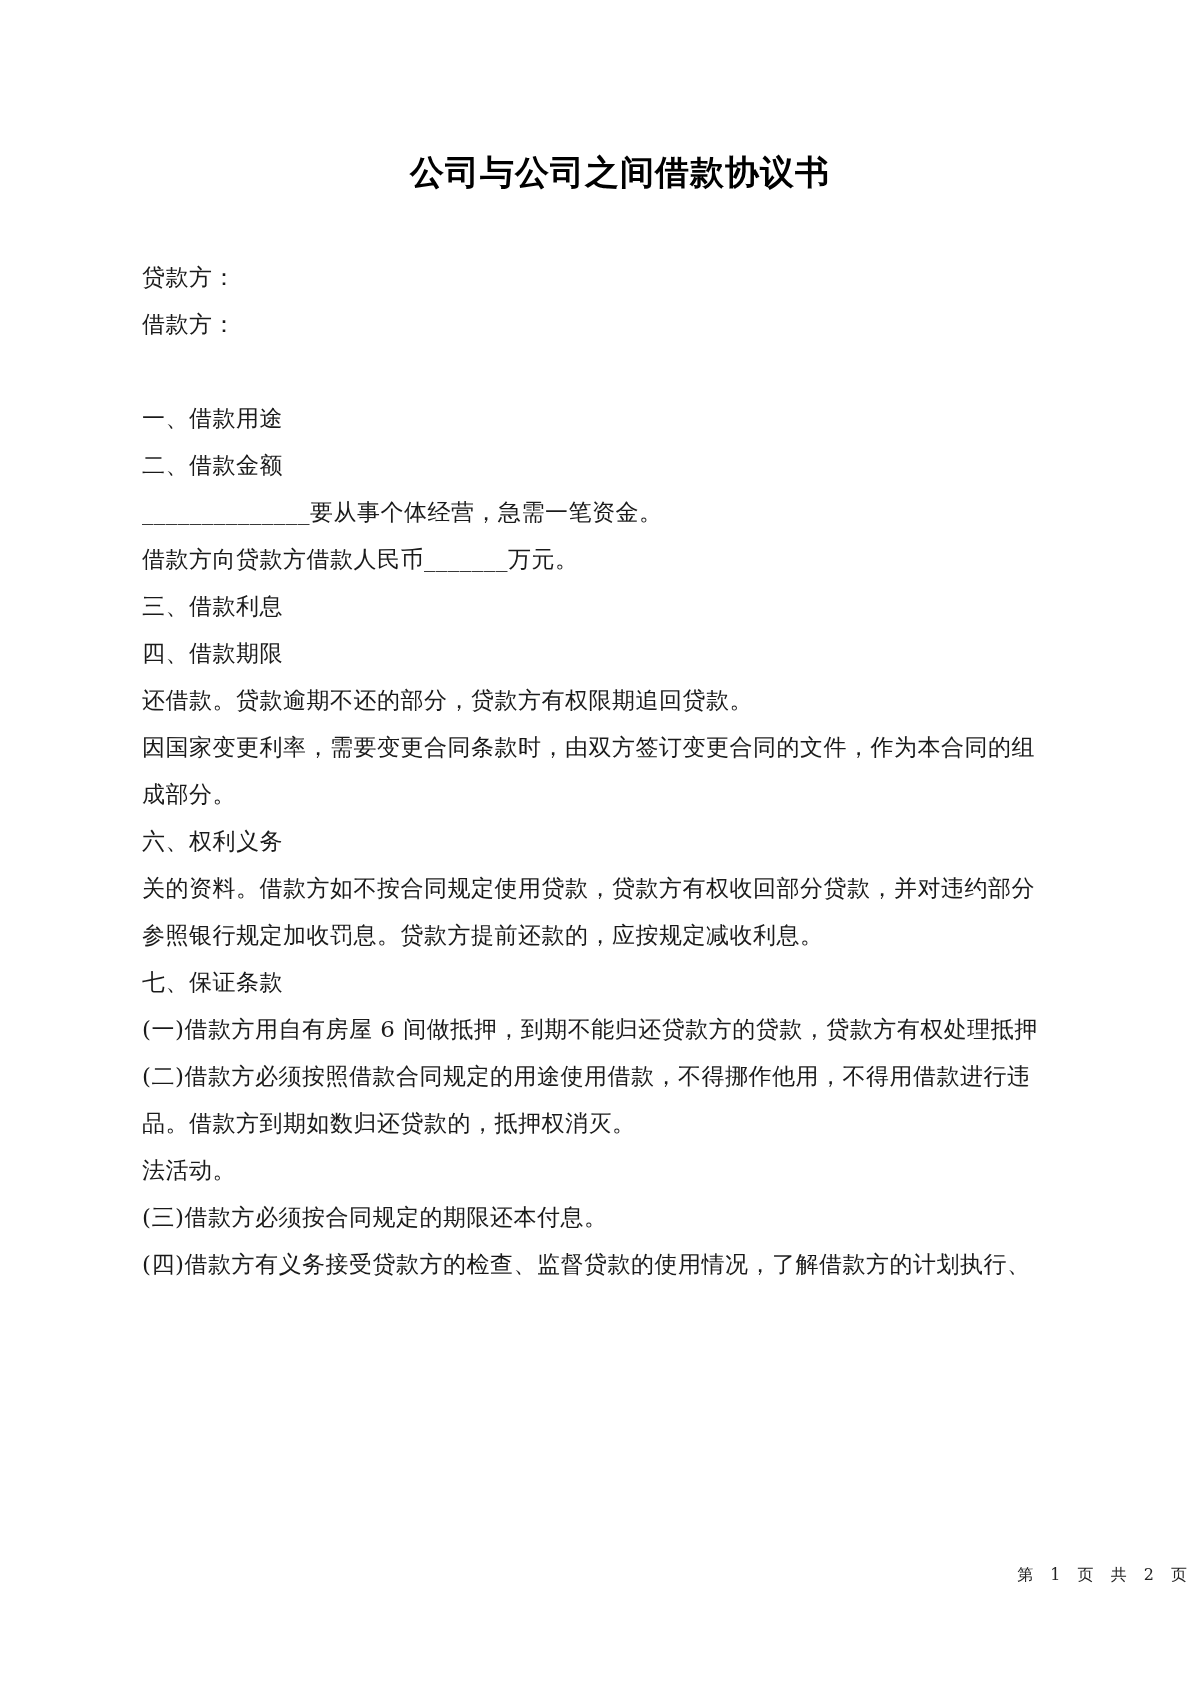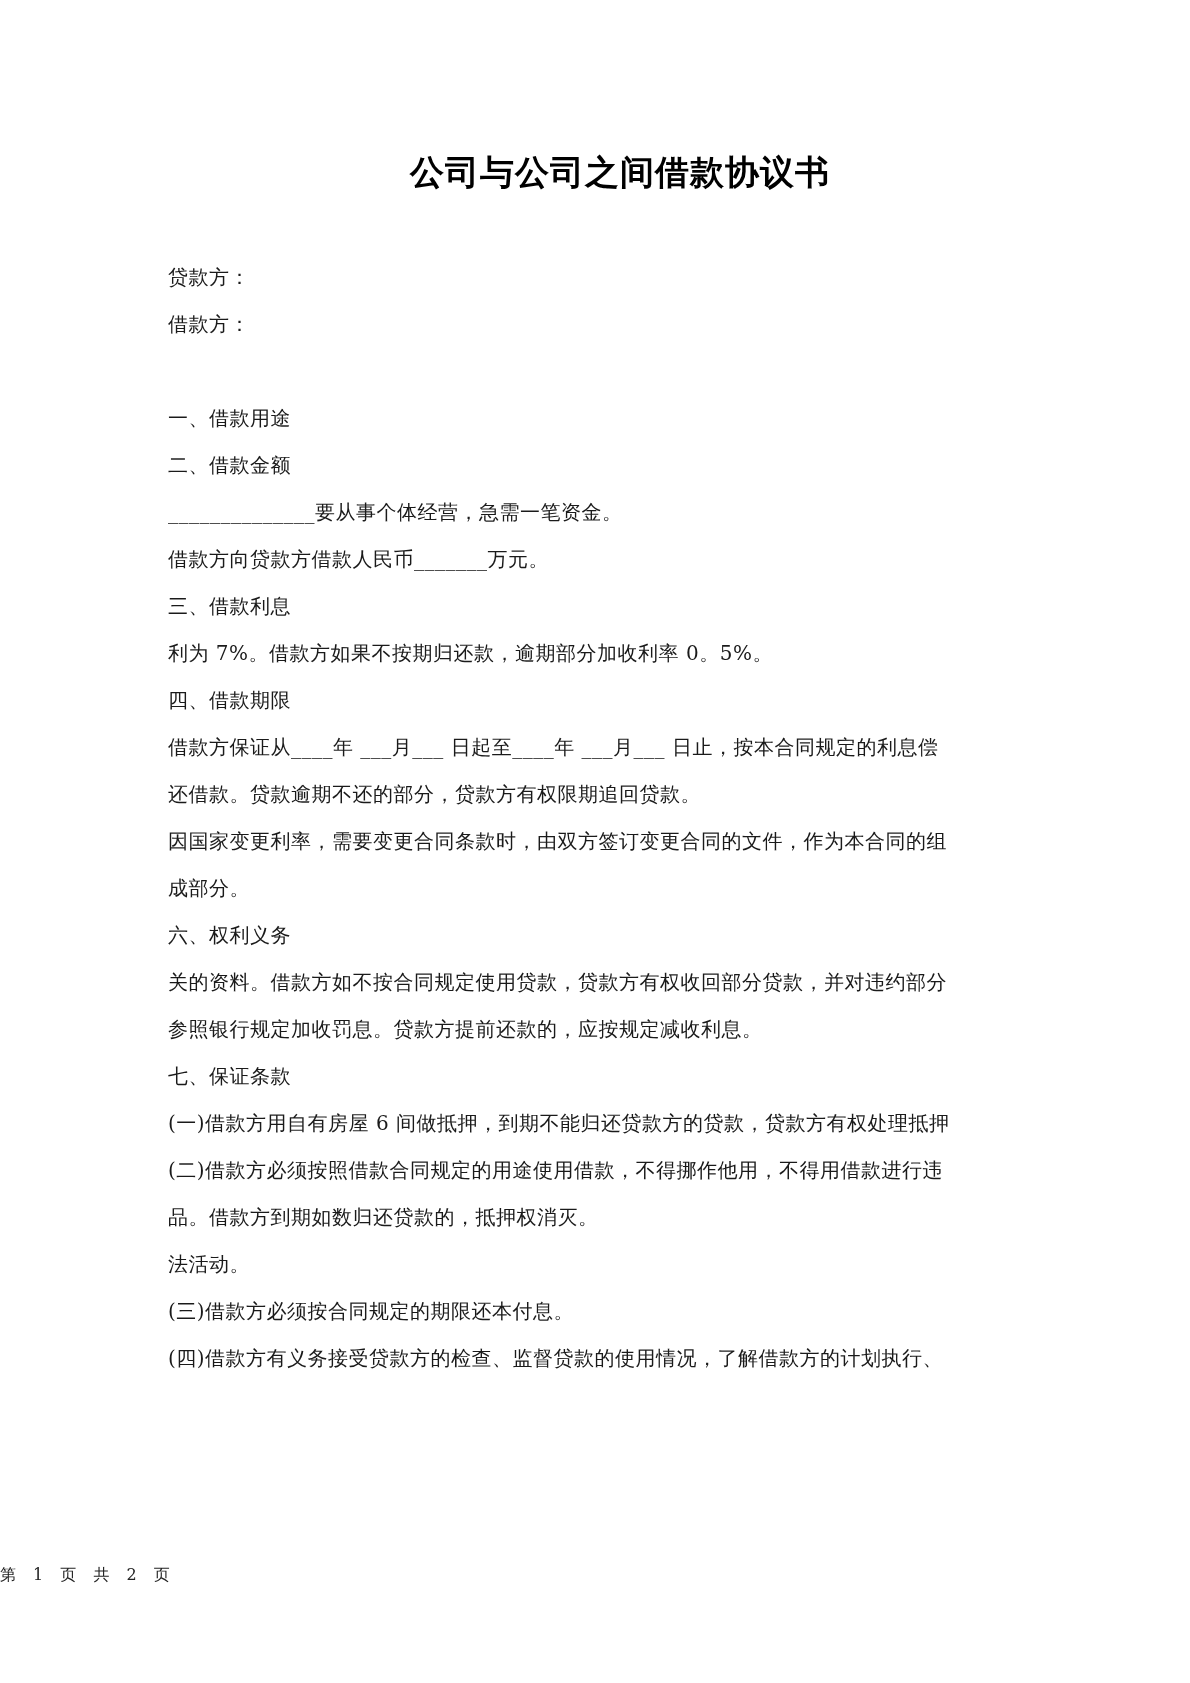--- a/index.html
+++ b/index.html
@@ -35,37 +35,36 @@
       font-family: "DejaVu Sans", "Liberation Sans", sans-serif;
       margin-left: 25px;
     }
     .body-text {
       position: absolute;
       left: 142px;
       top: 254px;
       width: 920px;
     }
     .line {
-      font-size: 20px;
+      font-size: 23px;
       line-height: 47px;
       height: 47px;
       white-space: nowrap;
       letter-spacing: 0.5px;
       color: #1a1a1a;
-      margin-left: 26px;
     }
     .gap {
       height: 47px;
     }
     .footer {
       position: absolute;
       top: 1565px;
       left: 0;
       width: 1190px;
-      text-align: left;
+      text-align: right;
       font-size: 16px;
       color: #222222;
       word-spacing: 6px;
       letter-spacing: 3px;
     }
   </style>
 </head>
 <body>
 
 <div class="page">
@@ -78,24 +77,22 @@
     <div class="line">借款方：</div>
     <div class="gap"></div>
 
     <div class="line">一、借款用途</div>
     <div class="line">二、借款金额</div>
 
     <div class="line">______________要从事个体经营，急需一笔资金。</div>
     <div class="line">借款方向贷款方借款人民币_______万元。</div>
 
     <div class="line">三、借款利息</div>
-    <div class="line">利为 7%。借款方如果不按期归还款，逾期部分加收利率 0。5%。</div>
 
     <div class="line">四、借款期限</div>
-    <div class="line">借款方保证从____年 ___月___ 日起至____年 ___月___ 日止，按本合同规定的利息偿</div>
     <div class="line">还借款。贷款逾期不还的部分，贷款方有权限期追回贷款。</div>
 
     <div class="line">因国家变更利率，需要变更合同条款时，由双方签订变更合同的文件，作为本合同的组</div>
     <div class="line">成部分。</div>
 
     <div class="line">六、权利义务</div>
     <div class="line">关的资料。借款方如不按合同规定使用贷款，贷款方有权收回部分贷款，并对违约部分</div>
     <div class="line">参照银行规定加收罚息。贷款方提前还款的，应按规定减收利息。</div>
 
     <div class="line">七、保证条款</div>

